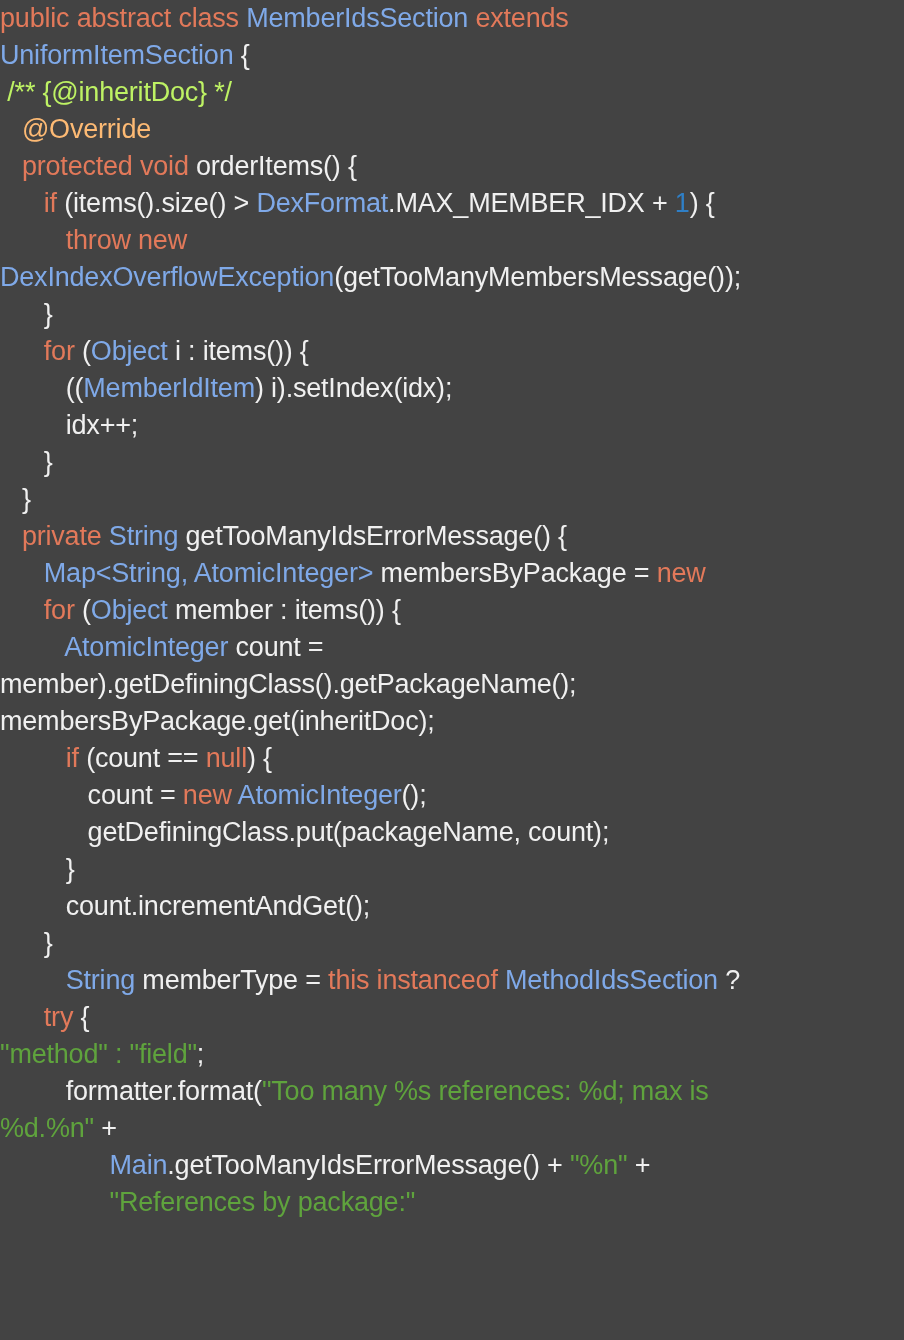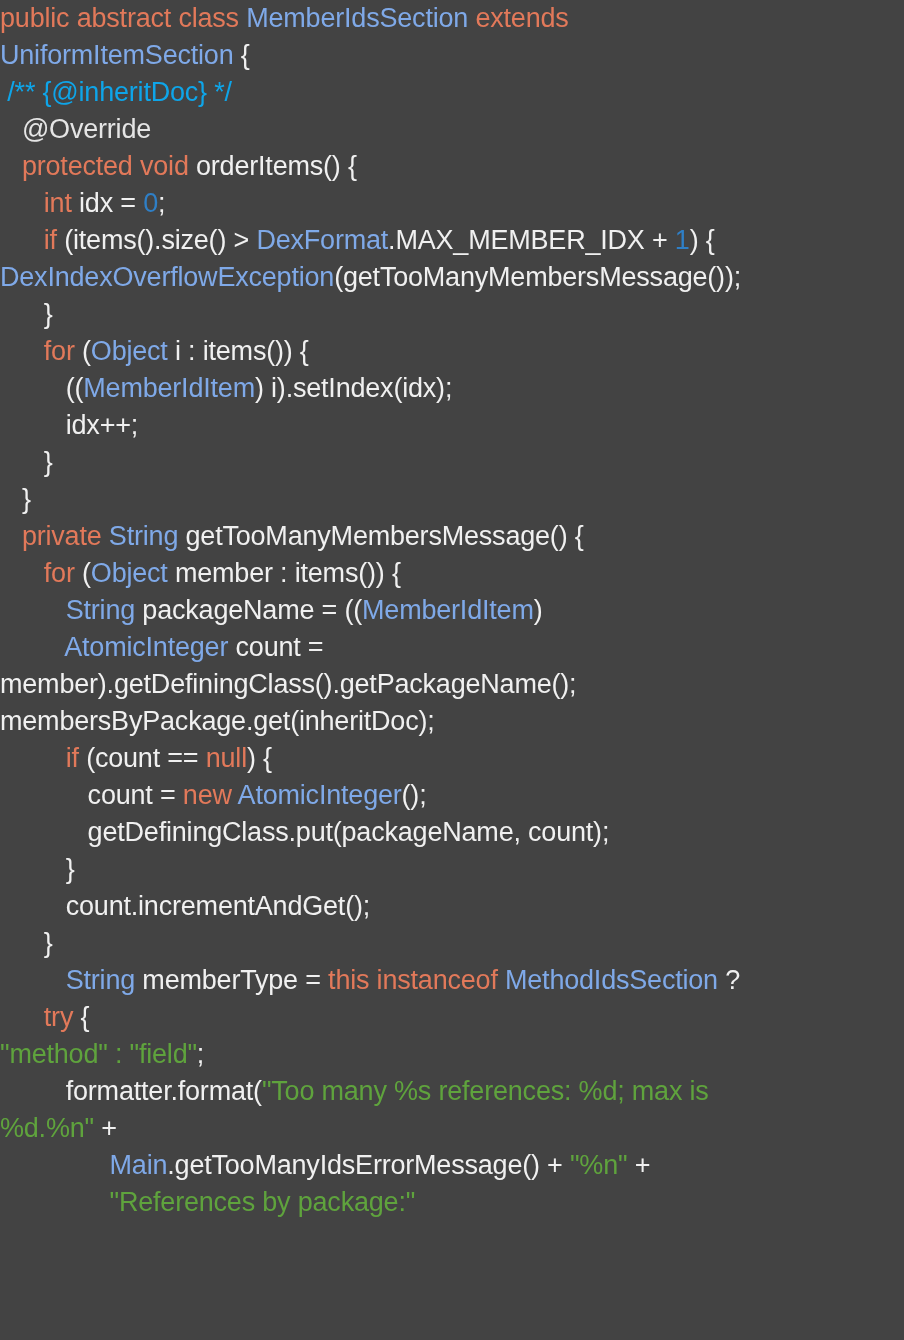--- a/index.html
+++ b/index.html
@@ -28,47 +28,47 @@
     line-height: 37px;
     height: 37px;
     white-space: pre;
     letter-spacing: -0.2px;
     color: #e8e8e8;
     overflow: visible;
   }
   
   .t-kw   { color: #e2795a; }
   .t-cls  { color: #7fa9e8; }
-  .t-cmt  { color: #0ea5e9; }
-  .t-ann  { color: #e5e5e5; text-align: right; }
+  .t-cmt  { color: #bef264; }
+  .t-ann  { color: #fdba74; text-align: right; }
   .t-num  { color: #2f7fc6; }
   .t-str  { color: #5fa33d; }
   .t-pln  { color: #f0f0f0; }
 </style>
 </head>
 <body>
 
 <div id="code-surface" style="background: rgb(67, 67, 67);">
     <div class="code-line"><span class="t-kw">public abstract class </span><span class="t-cls">MemberIdsSection </span><span class="t-kw">extends</span></div>
     <div class="code-line"><span class="t-cls">UniformItemSection</span><span class="t-pln"> {</span></div>
     <div class="code-line"><span class="t-cmt"> /** {@inheritDoc} */</span></div>
     <div class="code-line"><span class="t-ann">   @Override</span></div>
     <div class="code-line"><span class="t-pln">   </span><span class="t-kw">protected void </span><span class="t-pln">orderItems() {</span></div>
-    <div class="code-line"><span class="t-pln">      </span><span class="t-kw">int </span><span class="t-pln">idx = </span><span class="t-num">0</span><span class="t-pln">;</span></div>
     <div class="code-line"><span class="t-pln">      </span><span class="t-kw">if</span><span class="t-pln"> (items().size() &gt; </span><span class="t-cls">DexFormat</span><span class="t-pln">.MAX_MEMBER_IDX + </span><span class="t-num">1</span><span class="t-pln">) {</span></div>
+    <div class="code-line"><span class="t-pln">         </span><span class="t-kw">throw new</span></div>
     <div class="code-line"><span class="t-cls">DexIndexOverflowException</span><span class="t-pln">(getTooManyMembersMessage());</span></div>
     <div class="code-line"><span class="t-pln">      }</span></div>
     <div class="code-line"><span class="t-pln">      </span><span class="t-kw">for</span><span class="t-pln"> (</span><span class="t-cls">Object</span><span class="t-pln"> i : items()) {</span></div>
     <div class="code-line"><span class="t-pln">         ((</span><span class="t-cls">MemberIdItem</span><span class="t-pln">) i).setIndex(idx);</span></div>
     <div class="code-line"><span class="t-pln">         idx++;</span></div>
     <div class="code-line"><span class="t-pln">      }</span></div>
     <div class="code-line"><span class="t-pln">   }</span></div>
-    <div class="code-line"><span class="t-pln">   </span><span class="t-kw">private </span><span class="t-cls">String</span><span class="t-pln"> getTooManyMembersMessage() {</span></div>
+    <div class="code-line"><span class="t-pln">   </span><span class="t-kw">private </span><span class="t-cls">String</span><span class="t-pln"> getTooManyIdsErrorMessage() {</span></div>
+    <div class="code-line"><span class="t-pln">      </span><span class="t-cls">Map&lt;String, AtomicInteger&gt;</span><span class="t-pln"> membersByPackage = </span><span class="t-kw">new</span></div>
     <div class="code-line"><span class="t-pln">      </span><span class="t-kw">for</span><span class="t-pln"> (</span><span class="t-cls">Object</span><span class="t-pln"> member : items()) {</span></div>
-    <div class="code-line"><span class="t-pln">         </span><span class="t-cls">String</span><span class="t-pln"> packageName = ((</span><span class="t-cls">MemberIdItem</span><span class="t-pln">)</span></div>
     <div class="code-line"><span class="t-pln">         </span><span class="t-cls">AtomicInteger</span><span class="t-pln"> count =</span></div>
     <div class="code-line"><span class="t-pln">member).getDefiningClass().getPackageName();</span></div>
     <div class="code-line"><span class="t-pln">membersByPackage.get(inheritDoc);</span></div>
     <div class="code-line"><span class="t-pln">         </span><span class="t-kw">if</span><span class="t-pln"> (count == </span><span class="t-kw">null</span><span class="t-pln">) {</span></div>
     <div class="code-line"><span class="t-pln">            count = </span><span class="t-kw">new </span><span class="t-cls">AtomicInteger</span><span class="t-pln">();</span></div>
     <div class="code-line"><span class="t-pln">            getDefiningClass.put(packageName, count);</span></div>
     <div class="code-line"><span class="t-pln">         }</span></div>
     <div class="code-line"><span class="t-pln">         count.incrementAndGet();</span></div>
     <div class="code-line"><span class="t-pln">      }</span></div>
     <div class="code-line"><span class="t-pln">         </span><span class="t-cls">String</span><span class="t-pln"> memberType = </span><span class="t-kw">this instanceof </span><span class="t-cls">MethodIdsSection</span><span class="t-pln"> ?</span></div>

